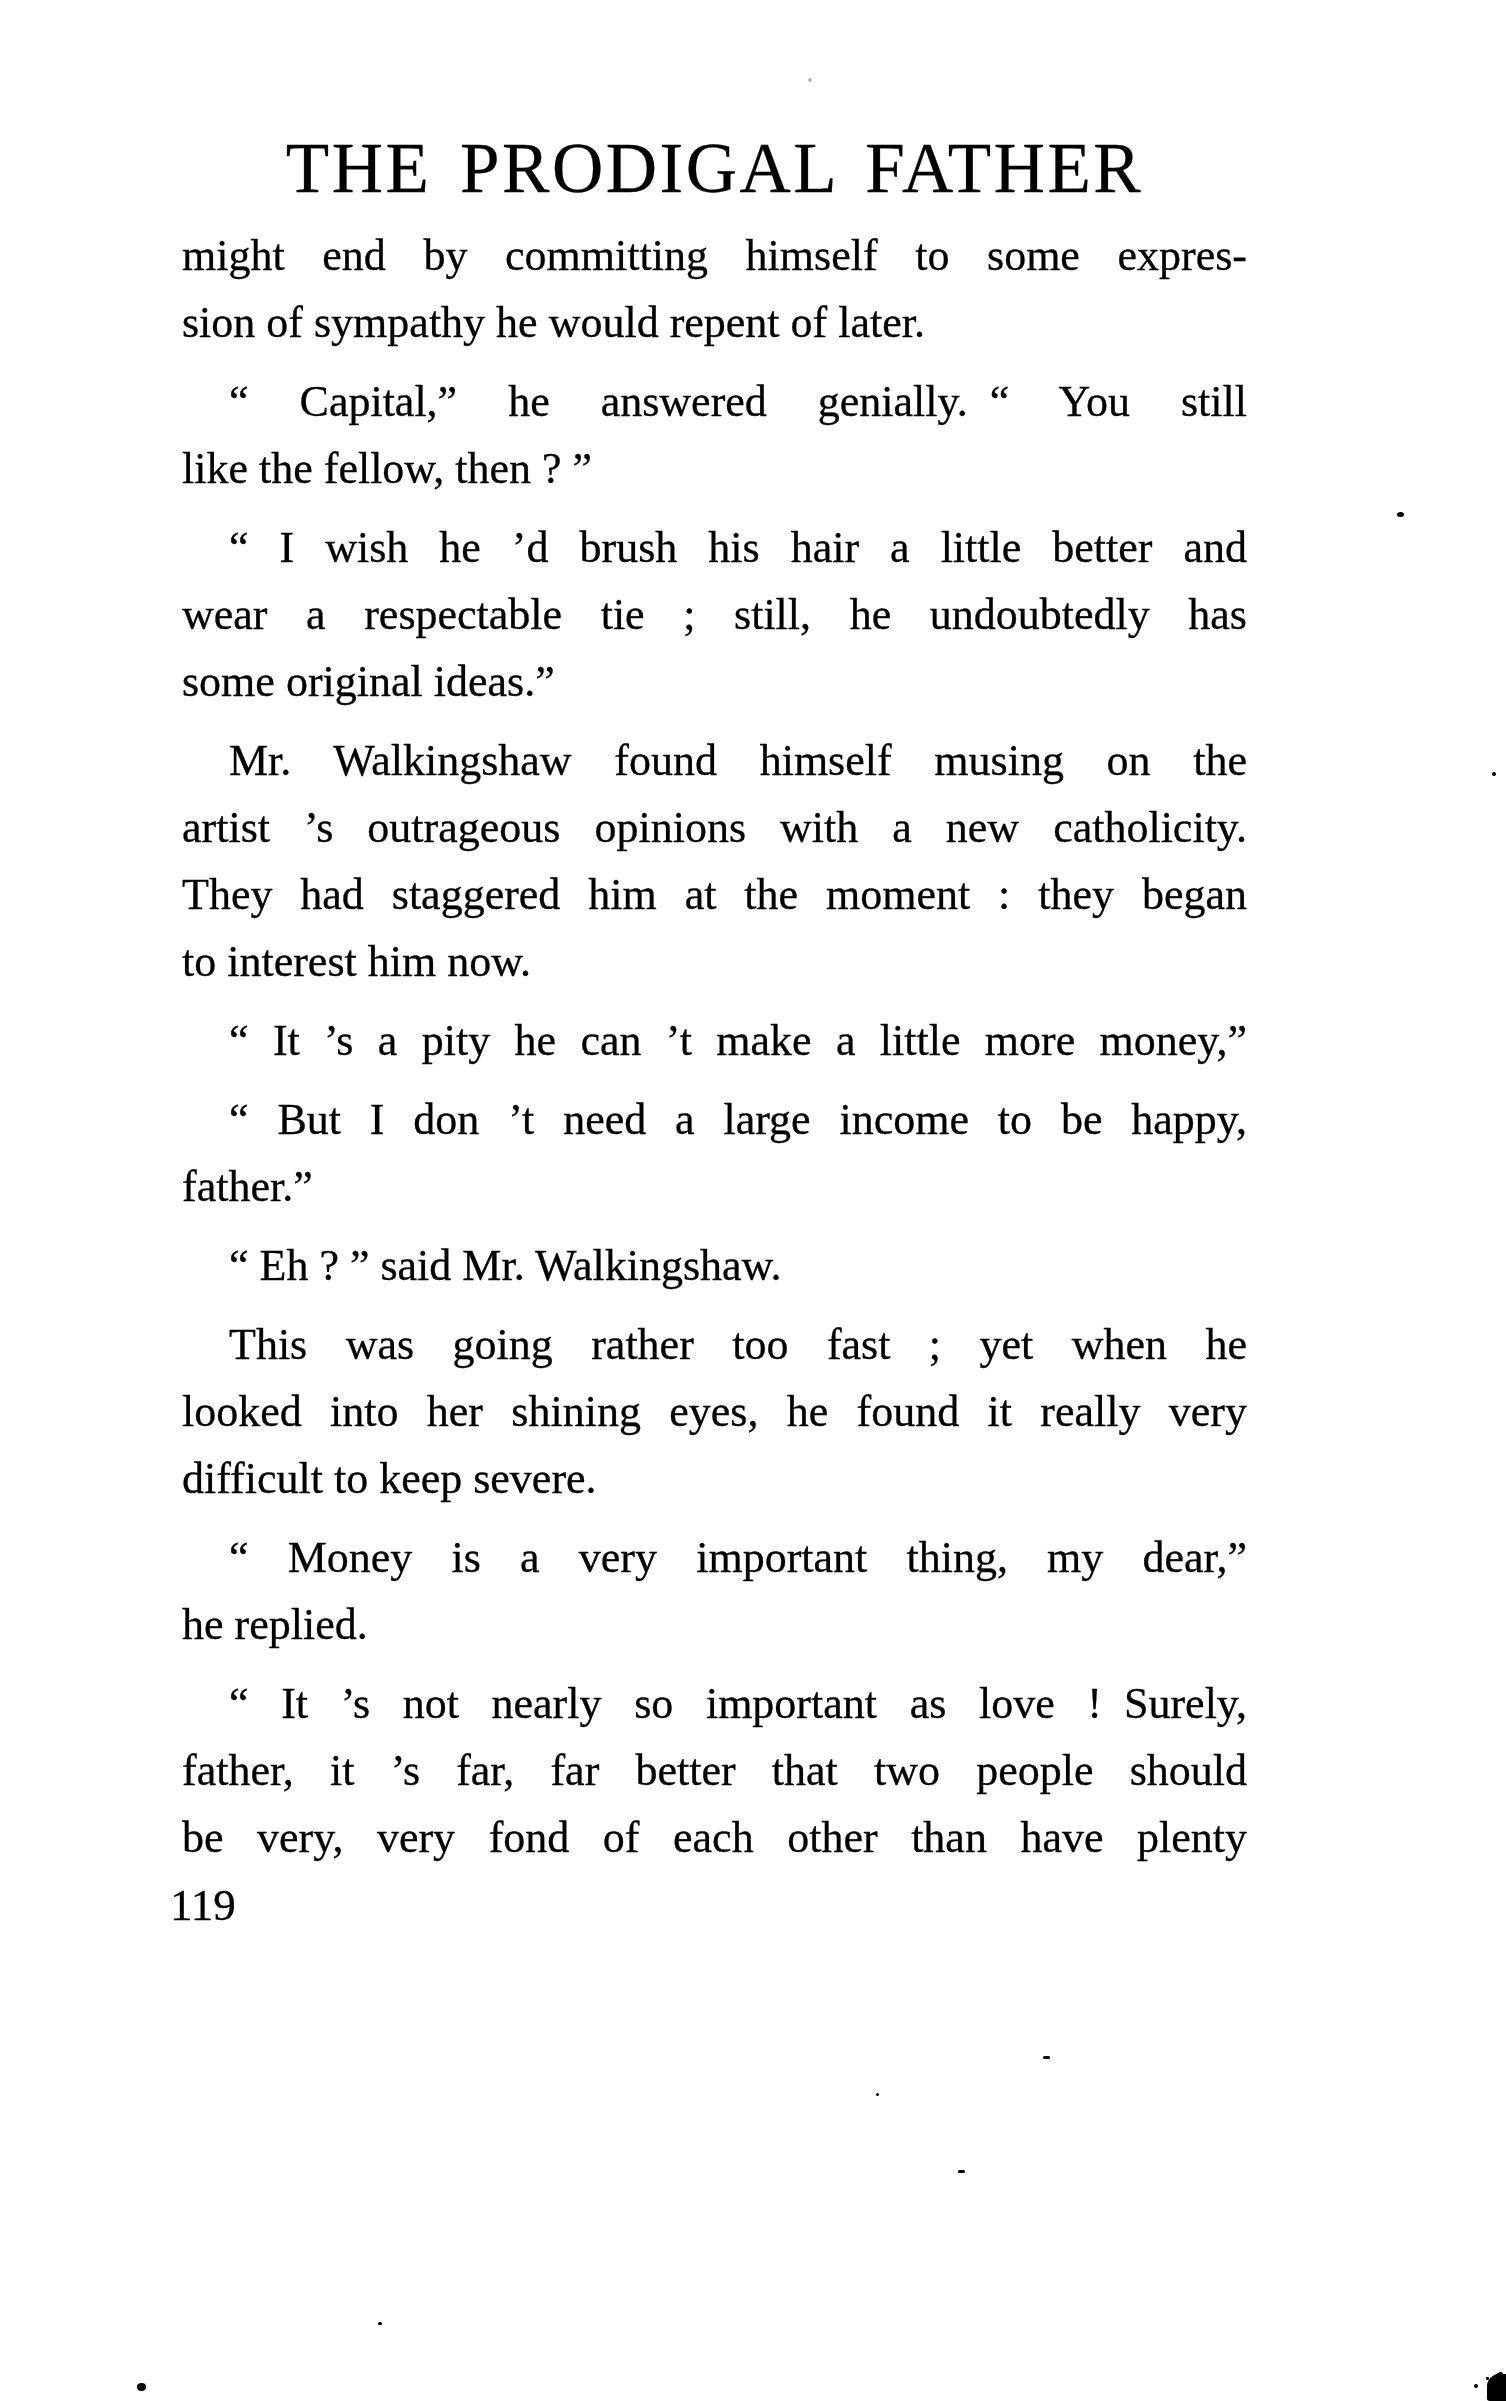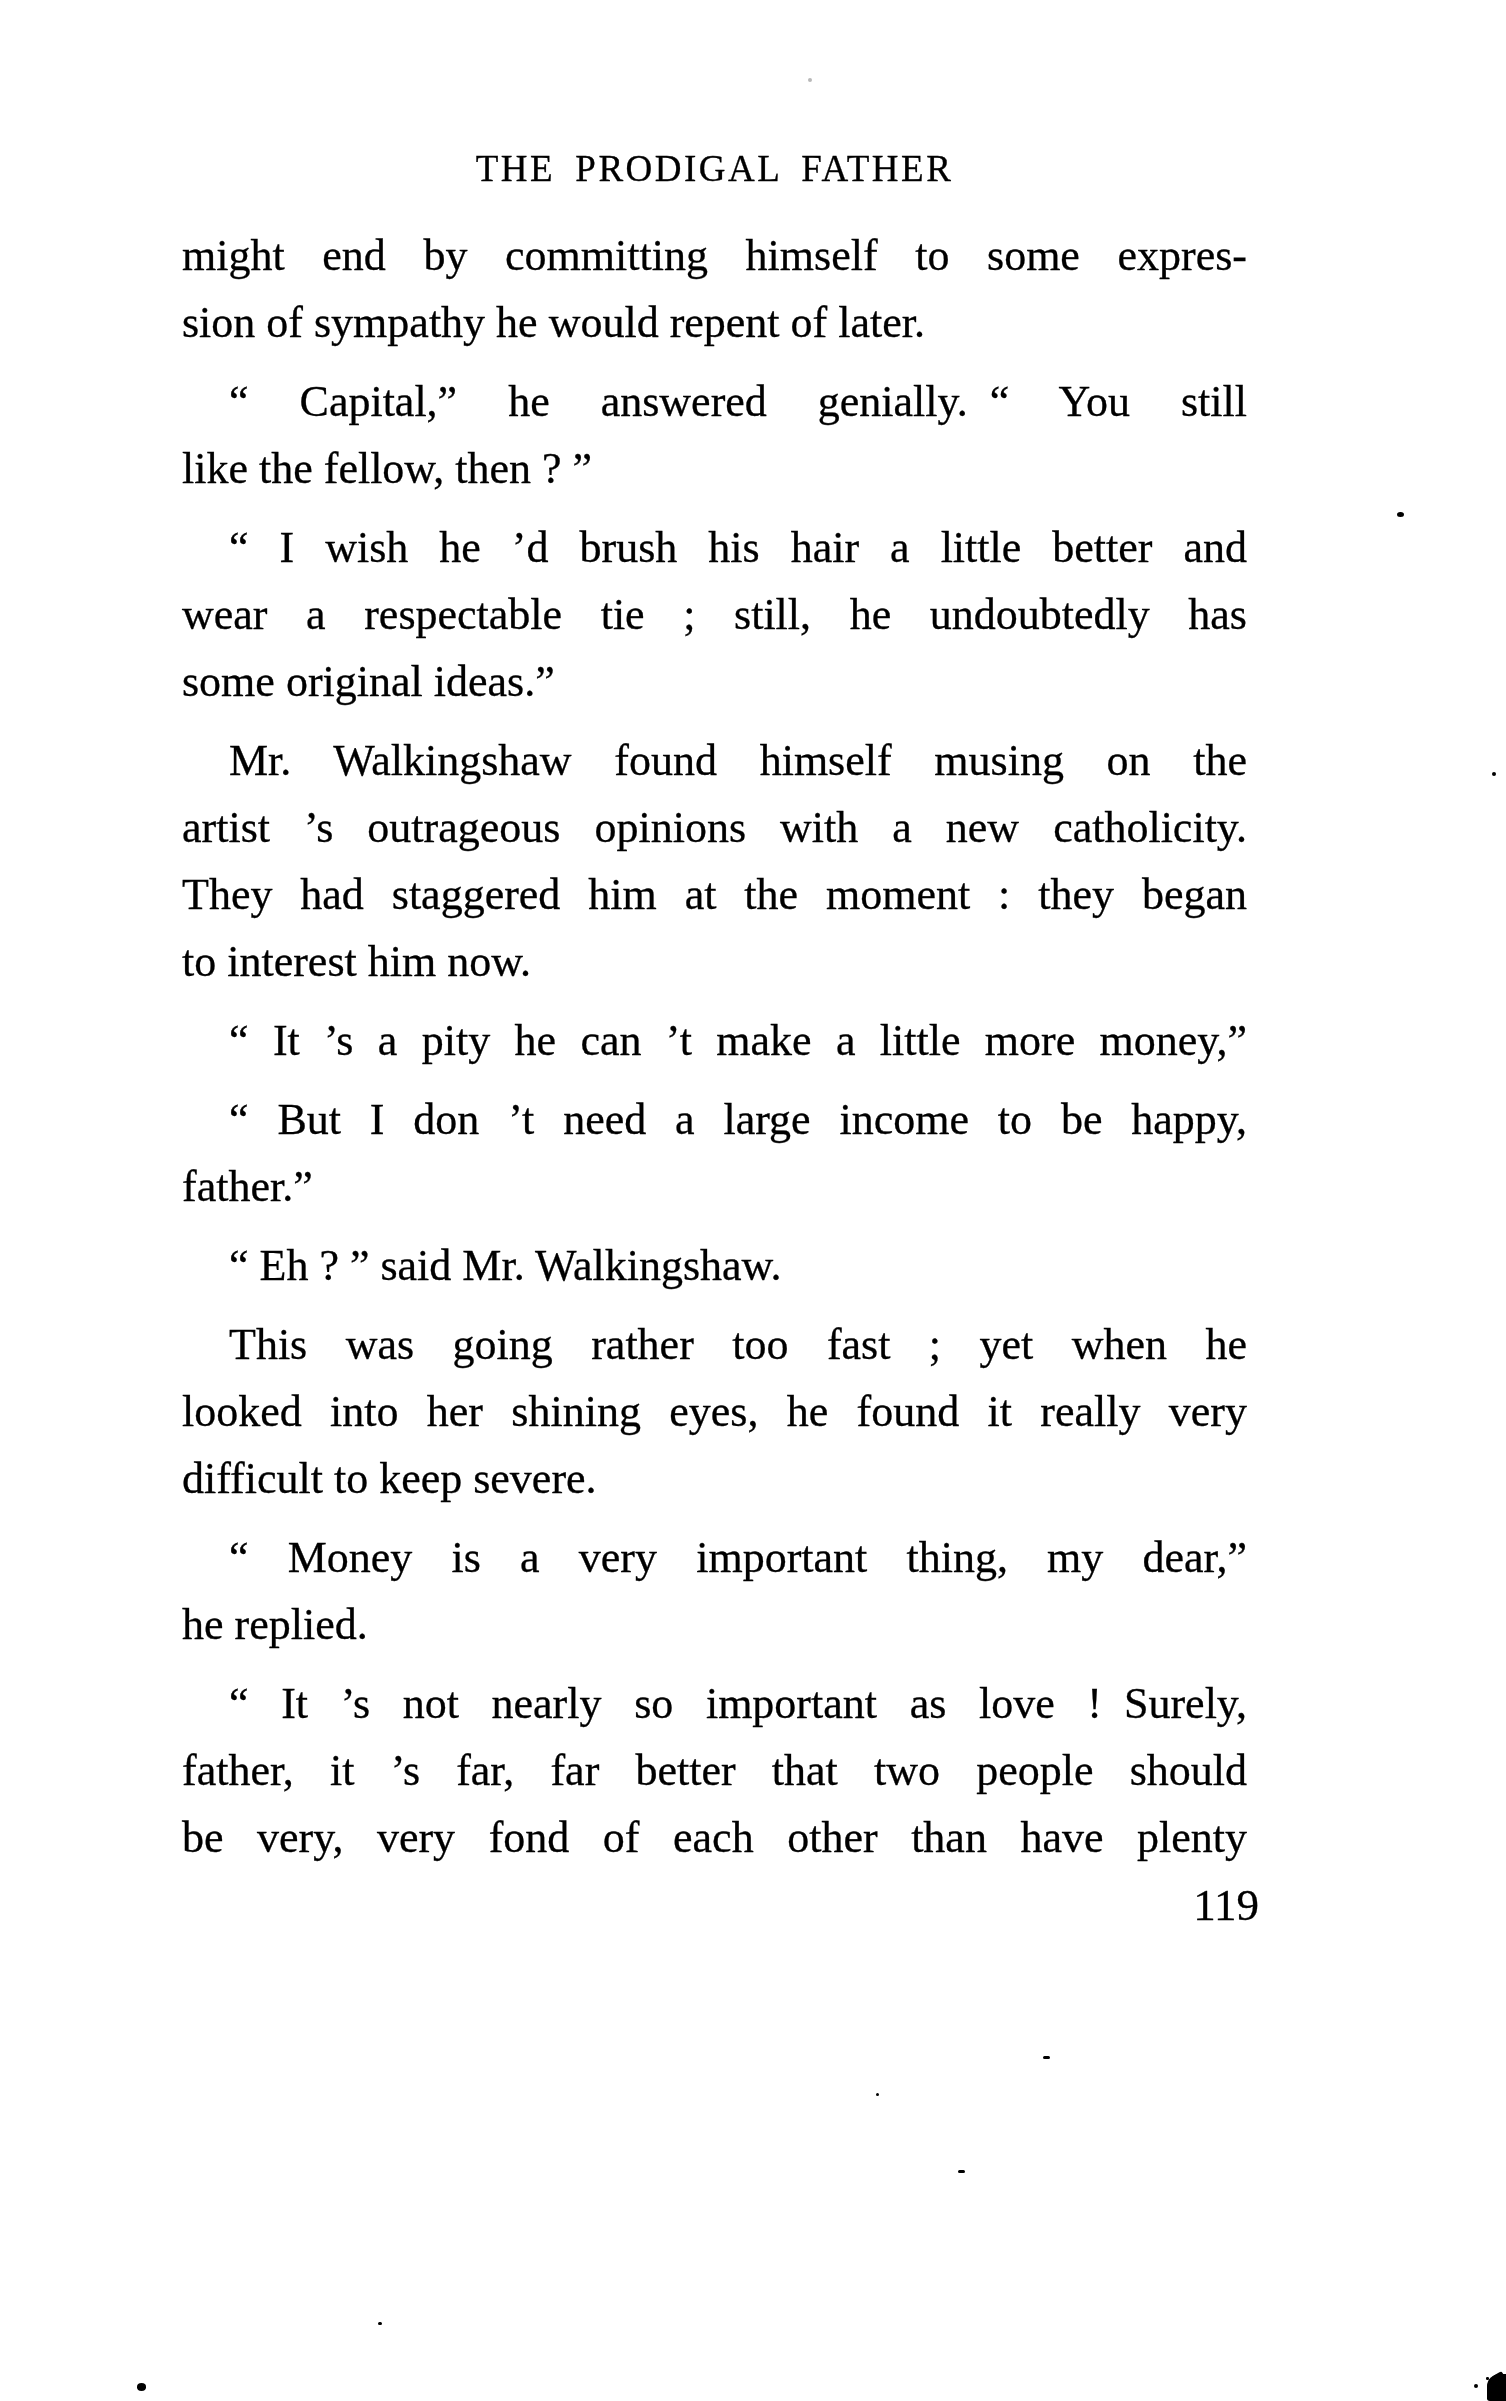--- a/index.html
+++ b/index.html
@@ -14,21 +14,21 @@
   .page {
     position: absolute; left: 0; top: 0;
     width: 1506px; height: 2401px;
   }
   .content {
     position: absolute;
     left: 170px; top: 142px;
     width: 1089px;
   }
   .running-title {
-    font-size: 37px;
+    font-size: 71px;
     line-height: 53px;
     text-align: center;
     letter-spacing: 2.5px;
     word-spacing: 8.5px;
     margin: 0 0 27px 0;
     -webkit-text-stroke: 0.3px #000;
   }
   .para { margin: 12px; padding: 0; }
   .ln {
     font-size: 44px;
@@ -37,21 +37,21 @@
     text-align: justify;
     text-align-last: justify;
     -webkit-text-stroke: 0.3px #000;
     overflow: visible;
   }
   .ln.end { text-align-last: left; font-family: Liberation Serif, serif; }
   .ln.ind { text-indent: 47px; }
   .folio {
     font-size: 45px;
     line-height: 45px;
-    text-align: right;
+    text-align: left;
     margin-top: 7px;
     -webkit-text-stroke: 0.3px #000;
   }
   .speck { position: absolute; background: #000; border-radius: 50%; }
   .blot-main {
     position: absolute; right: 0; bottom: 0;
     width: 18.6px; height: 27px;
     background: #000;
     border-radius: 70% 0 0 15% / 45% 0 0 10%;
   }

